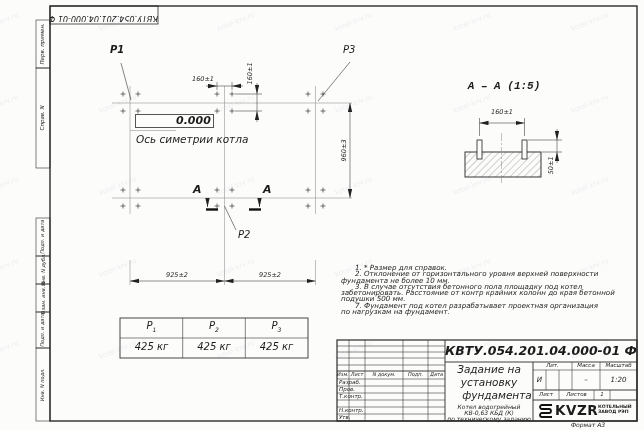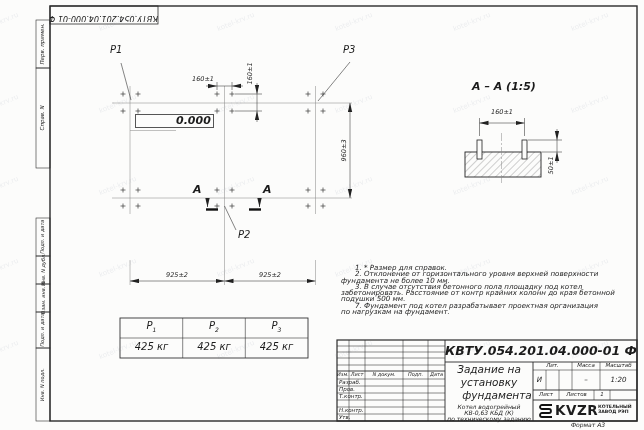--- a/index.html
+++ b/index.html
@@ -217,37 +217,38 @@
   <div class="t rot" style="left:36px;top:284px;width:14px;height:28px;">
       <span class="f5">Взам. инв. N</span>
     </div>
   <div class="t rot" style="left:36px;top:312px;width:14px;height:36px;">
       <span class="f5">Подп. и дата</span>
     </div>
   <div class="t rot" style="left:36px;top:348px;width:14px;height:73px;">
       <span class="f5">Инв. N подл.</span>
     </div>
 
-  <div class="t f10" style="left:110px;top:45px;">P1</div>
+  <div class="t f10" style="left:110px;top:45px;font-weight:bold;">P1</div>
   <div class="t f10" style="left:343px;top:45px;">P3</div>
   <div class="t f10" style="left:238px;top:230px;">P2</div>
   <div class="t f11 b elev" style="left:135px;top:114px;padding-left:40px;">0.000</div>
+  <div class="t f105" style="left:136px;top:134px;">Ось симетрии котла</div>
   <div class="t f11 b" style="left:193px;top:184px;">А</div>
   <div class="t f11 b" style="left:263px;top:184px;">А</div>
   <div class="t f65 rgt" style="left:182px;top:76px;width:32px;">160±1</div>
   <div class="t rot" style="left:243px;top:60px;width:13px;height:26px;">
       <span class="f65">160±1</span>
     </div>
   <div class="t rot" style="left:337px;top:135px;width:13px;height:30px;">
       <span class="f65">960±3</span>
     </div>
   <div class="t f65 ctr" style="left:157px;top:272px;width:40px;">925±2</div>
   <div class="t f65 ctr" style="left:250px;top:272px;width:40px;">925±2</div>
 
-  <div class="t f11 b ctr" style="left:456px;top:81px;width:96px;">А – А (1:5)</div>
+  <div class="t f11 b ctr" style="left:456px;top:81px;width:96px;font-family:Liberation Mono, monospace;">А – А (1:5)</div>
   <div class="t f65 ctr" style="left:480px;top:109px;width:44px;">160±1</div>
   <div class="t rot" style="left:545px;top:152px;width:12px;height:26px;">
       <span class="f65">50±1</span>
     </div>
 
   <div class="t f10 ctr" style="left:120px;top:321px;width:63px;"><span>P</span><sub style="font-size:6px;">1</sub></div>
   <div class="t f10 ctr" style="left:183px;top:321px;width:62px;"><span>P</span><sub style="font-size:6px;">2</sub></div>
   <div class="t f10 ctr" style="left:245px;top:321px;width:63px;"><span>P</span><sub style="font-size:6px;">3</sub></div>
   <div class="t f10 ctr" style="left:120px;top:342px;width:63px;">425 кг</div>
   <div class="t f10 ctr" style="left:183px;top:342px;width:62px;">425 кг</div>

